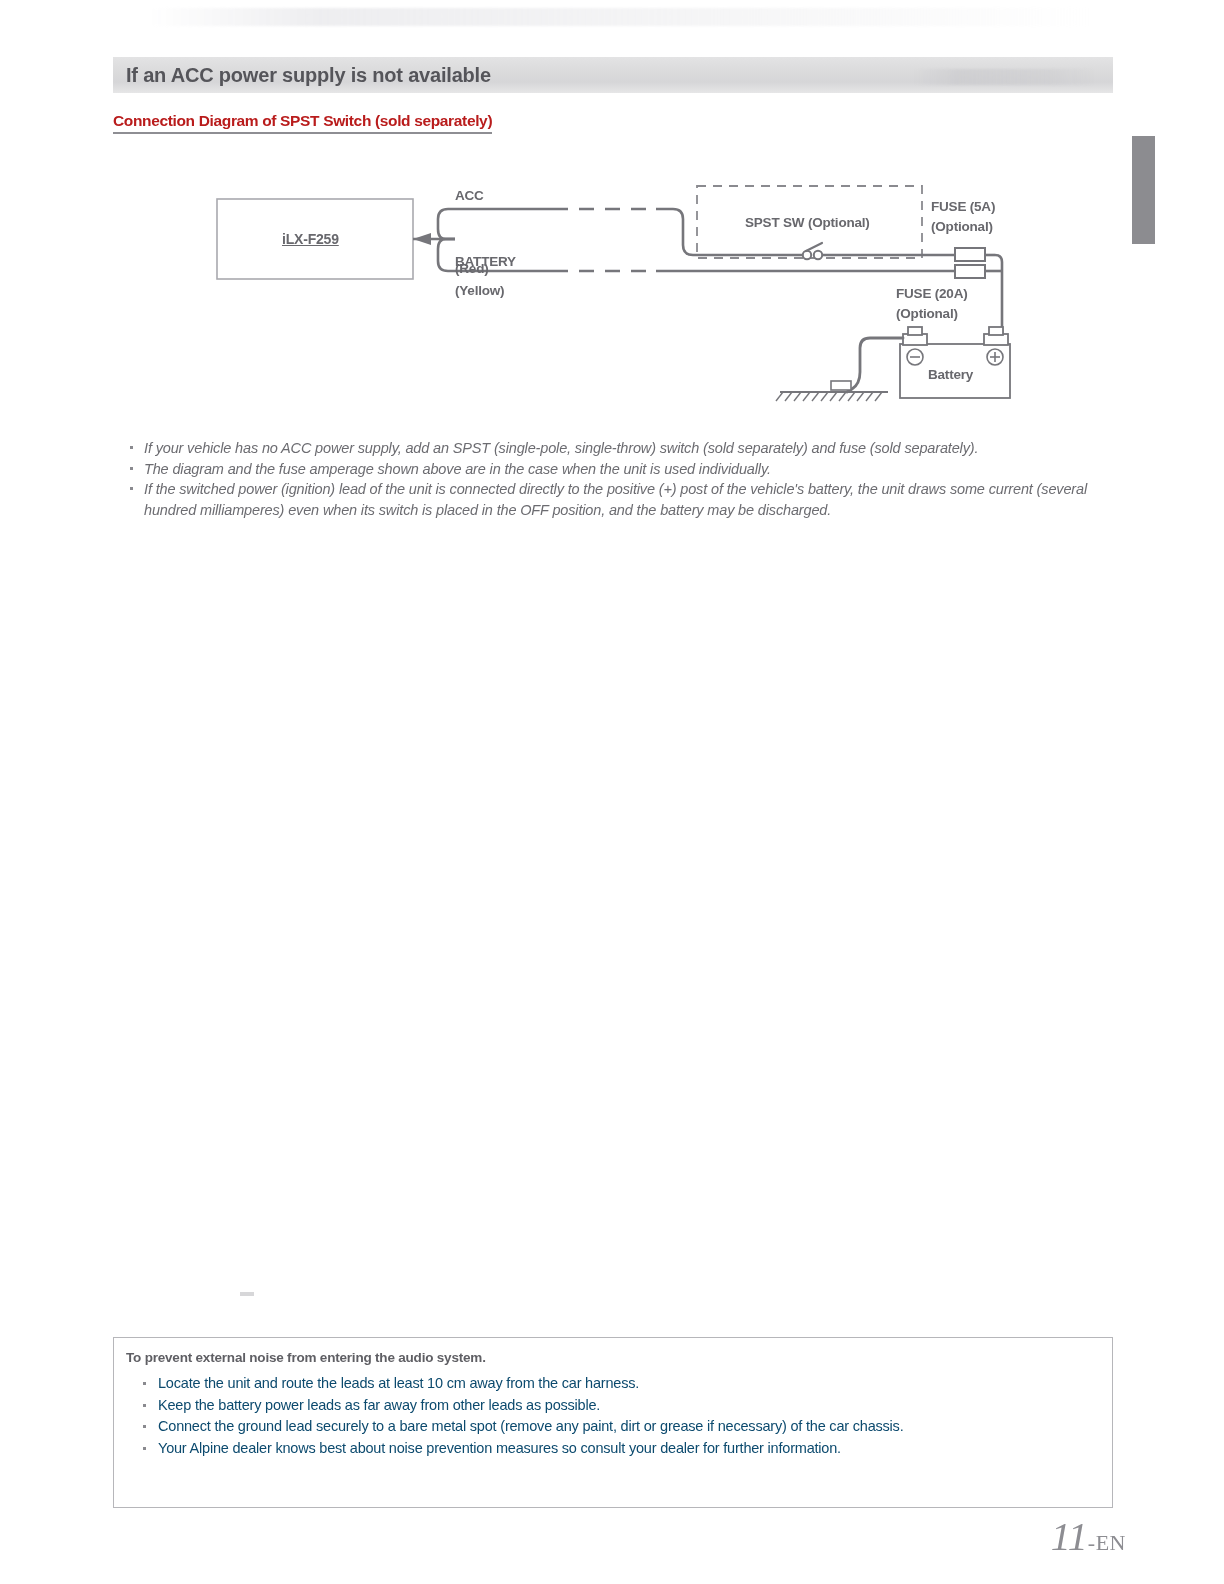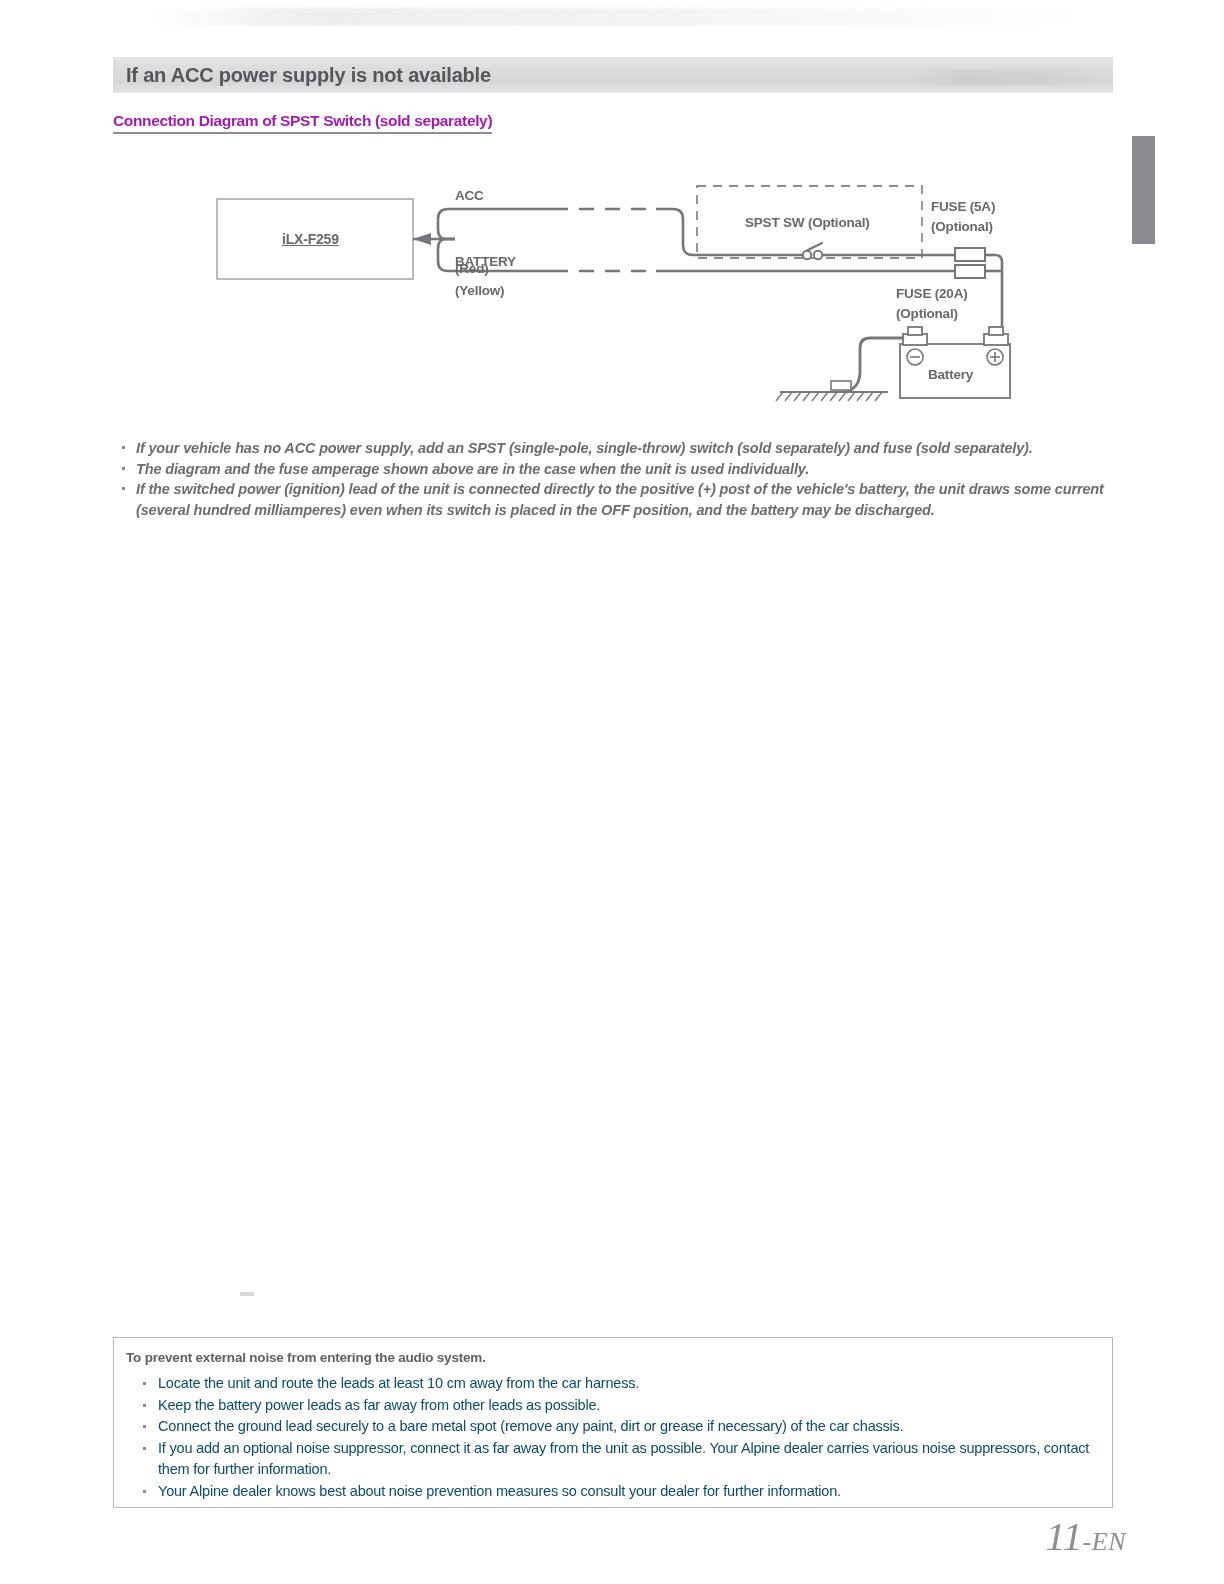--- a/index.html
+++ b/index.html
@@ -71,21 +71,21 @@
     white-space: nowrap;
   }
 
   
   .subheading {
     position: absolute;
     left: 113px;
     top: 112px;
     font-size: 15.5px;
     font-weight: bold;
-    color: #a21caf;
+    color: #b91c1c;
     letter-spacing: -0.35px;
     border-bottom: 2px solid #8e8e93;
     padding-bottom: 2px;
     white-space: nowrap;
   }
 
   
   .thumb-tab {
     position: absolute;
     left: 1132px;
@@ -117,24 +117,23 @@
     font-weight: bold;
     color: #68686d;
     white-space: nowrap;
     letter-spacing: -0.2px;
   }
   .dlabel.unit { font-size: 14px; }
 
   
   .notes-italic {
     position: absolute;
-    left: 114px;
+    left: 122px;
     top: 438px;
     width: 1000px;
-    font-weight: bold;
   }
   .notes-italic .bullet-row {
     position: relative;
     padding-left: 22px;
     font-style: italic;
     font-size: 14.5px;
     line-height: 20.5px;
     color: #6c6c71;
     margin-bottom: 0px;
     letter-spacing: -0.15px;
@@ -198,22 +197,21 @@
     font-family: "Liberation Serif", serif;
     color: #8d8d92;
     white-space: nowrap;
   }
   .page-number .num {
     font-size: 40px;
     font-style: italic;
     margin-top: 24px;
   }
   .page-number .suffix {
-    font-size: 26px;
-    font-style: italic;
+    font-size: 22px;
     letter-spacing: 0.5px;
   }
 </style>
 </head>
 <body>
 
 <div class="page">
 
   <div class="scan-artifact-top"></div>
   <div class="scan-artifact-mid"></div>
@@ -336,24 +334,20 @@
       <div class="bullet-row">
         <span class="dot"></span>
         <span>Keep the battery power leads as far away from other leads as possible.</span>
       </div>
       <div class="bullet-row">
         <span class="dot"></span>
         <span>Connect the ground lead securely to a bare metal spot (remove any paint, dirt or grease if necessary) of the car chassis.</span>
       </div>
       <div class="bullet-row">
         <span class="dot"></span>
-        <span>If you add an optional noise suppressor, connect it as far away from the unit as possible. Your Alpine dealer carries various noise suppressors, contact them for further information.</span>
-      </div>
-      <div class="bullet-row">
-        <span class="dot"></span>
         <span>Your Alpine dealer knows best about noise prevention measures so consult your dealer for further information.</span>
       </div>
     </div>
   </div>
 
   <div class="page-number">
     <span class="num">11</span><span class="suffix">-EN</span>
   </div>
 
 </div>

